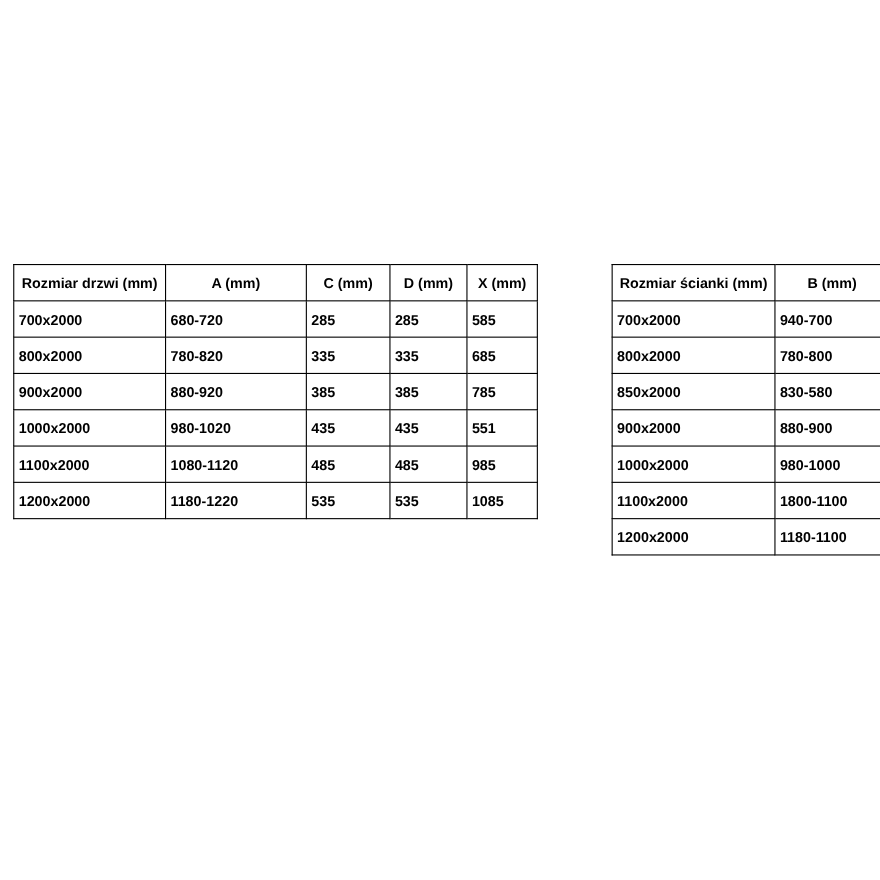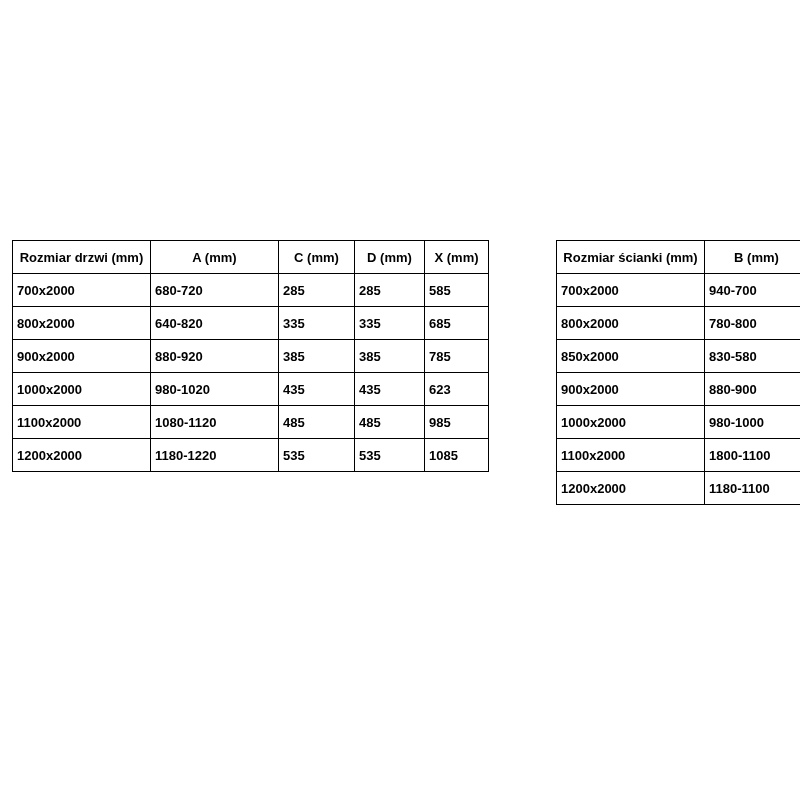--- a/index.html
+++ b/index.html
@@ -95,38 +95,38 @@
       <tbody>
         <tr>
           <td>700x2000</td>
           <td>680-720</td>
           <td>285</td>
           <td>285</td>
           <td>585</td>
         </tr>
         <tr>
           <td>800x2000</td>
-          <td>640-820</td>
+          <td>780-820</td>
           <td>335</td>
           <td>335</td>
           <td>685</td>
         </tr>
         <tr>
           <td>900x2000</td>
           <td>880-920</td>
           <td>385</td>
           <td>385</td>
           <td>785</td>
         </tr>
         <tr>
           <td>1000x2000</td>
           <td>980-1020</td>
           <td>435</td>
           <td>435</td>
-          <td>623</td>
+          <td>551</td>
         </tr>
         <tr>
           <td>1100x2000</td>
           <td>1080-1120</td>
           <td>485</td>
           <td>485</td>
           <td>985</td>
         </tr>
         <tr>
           <td>1200x2000</td>

